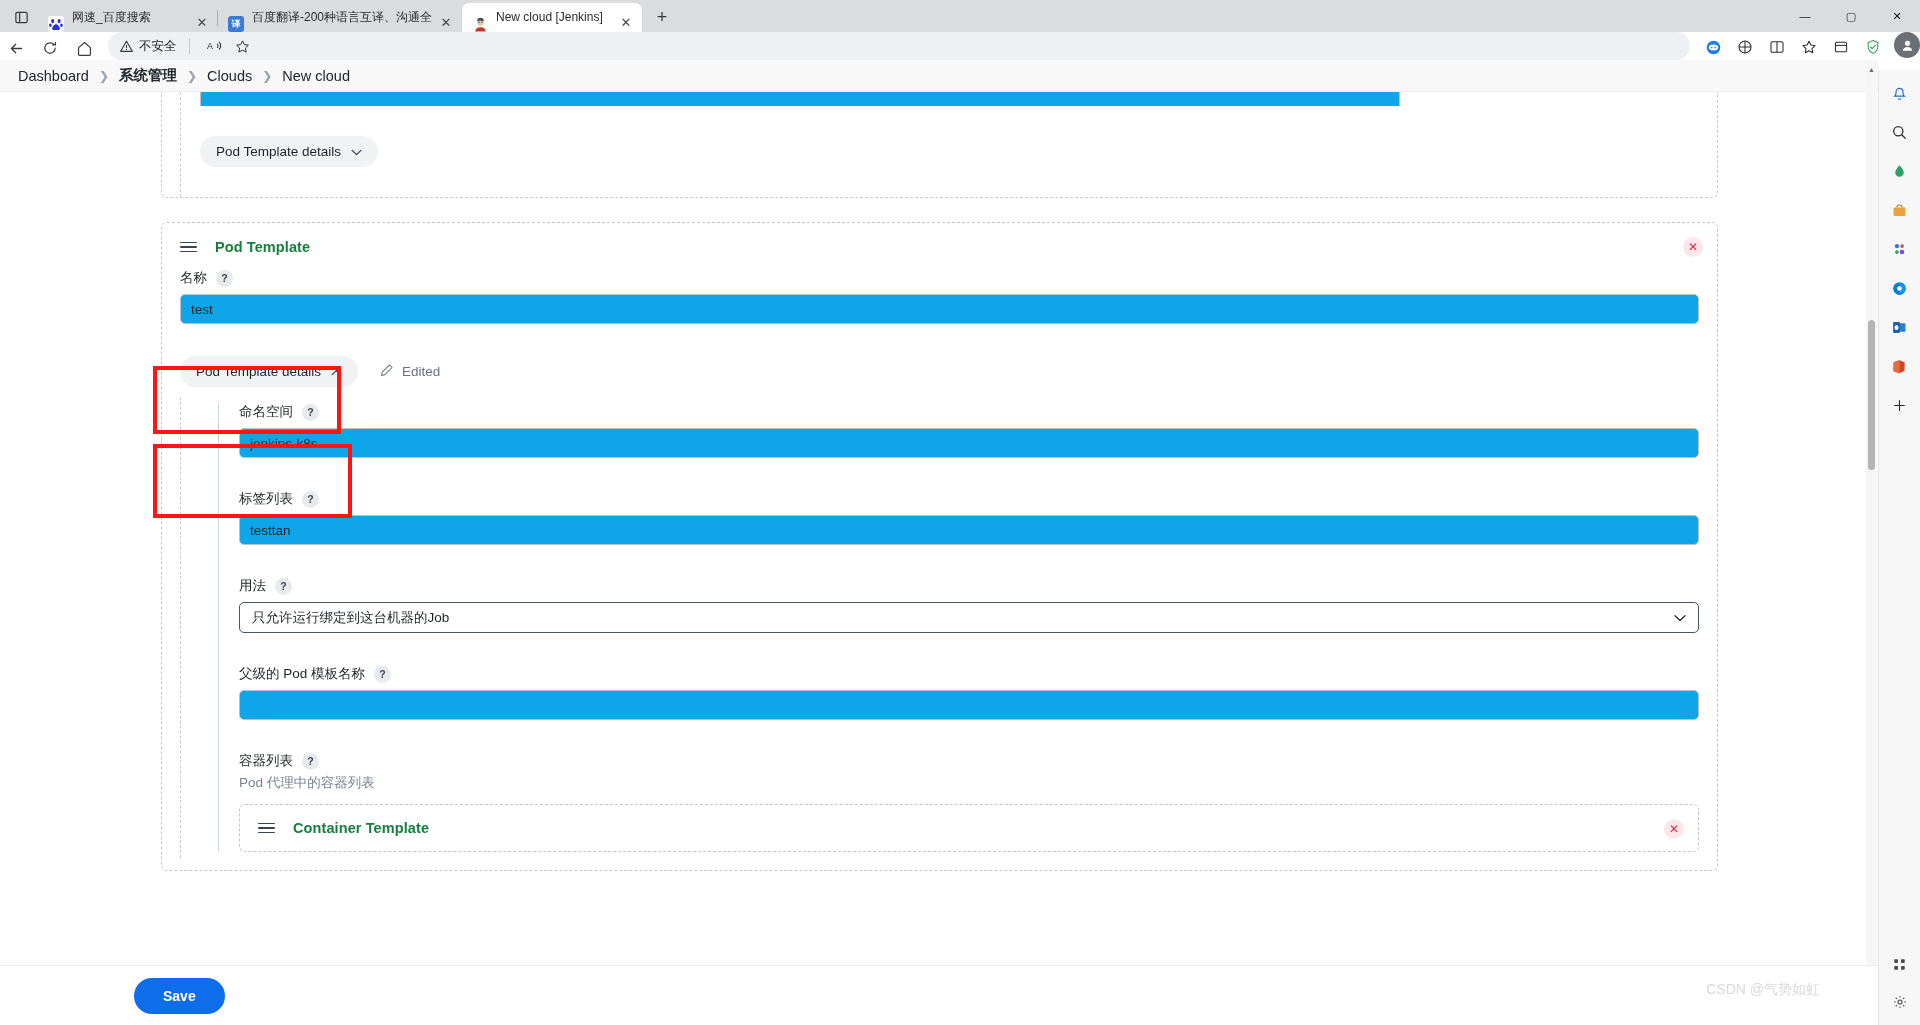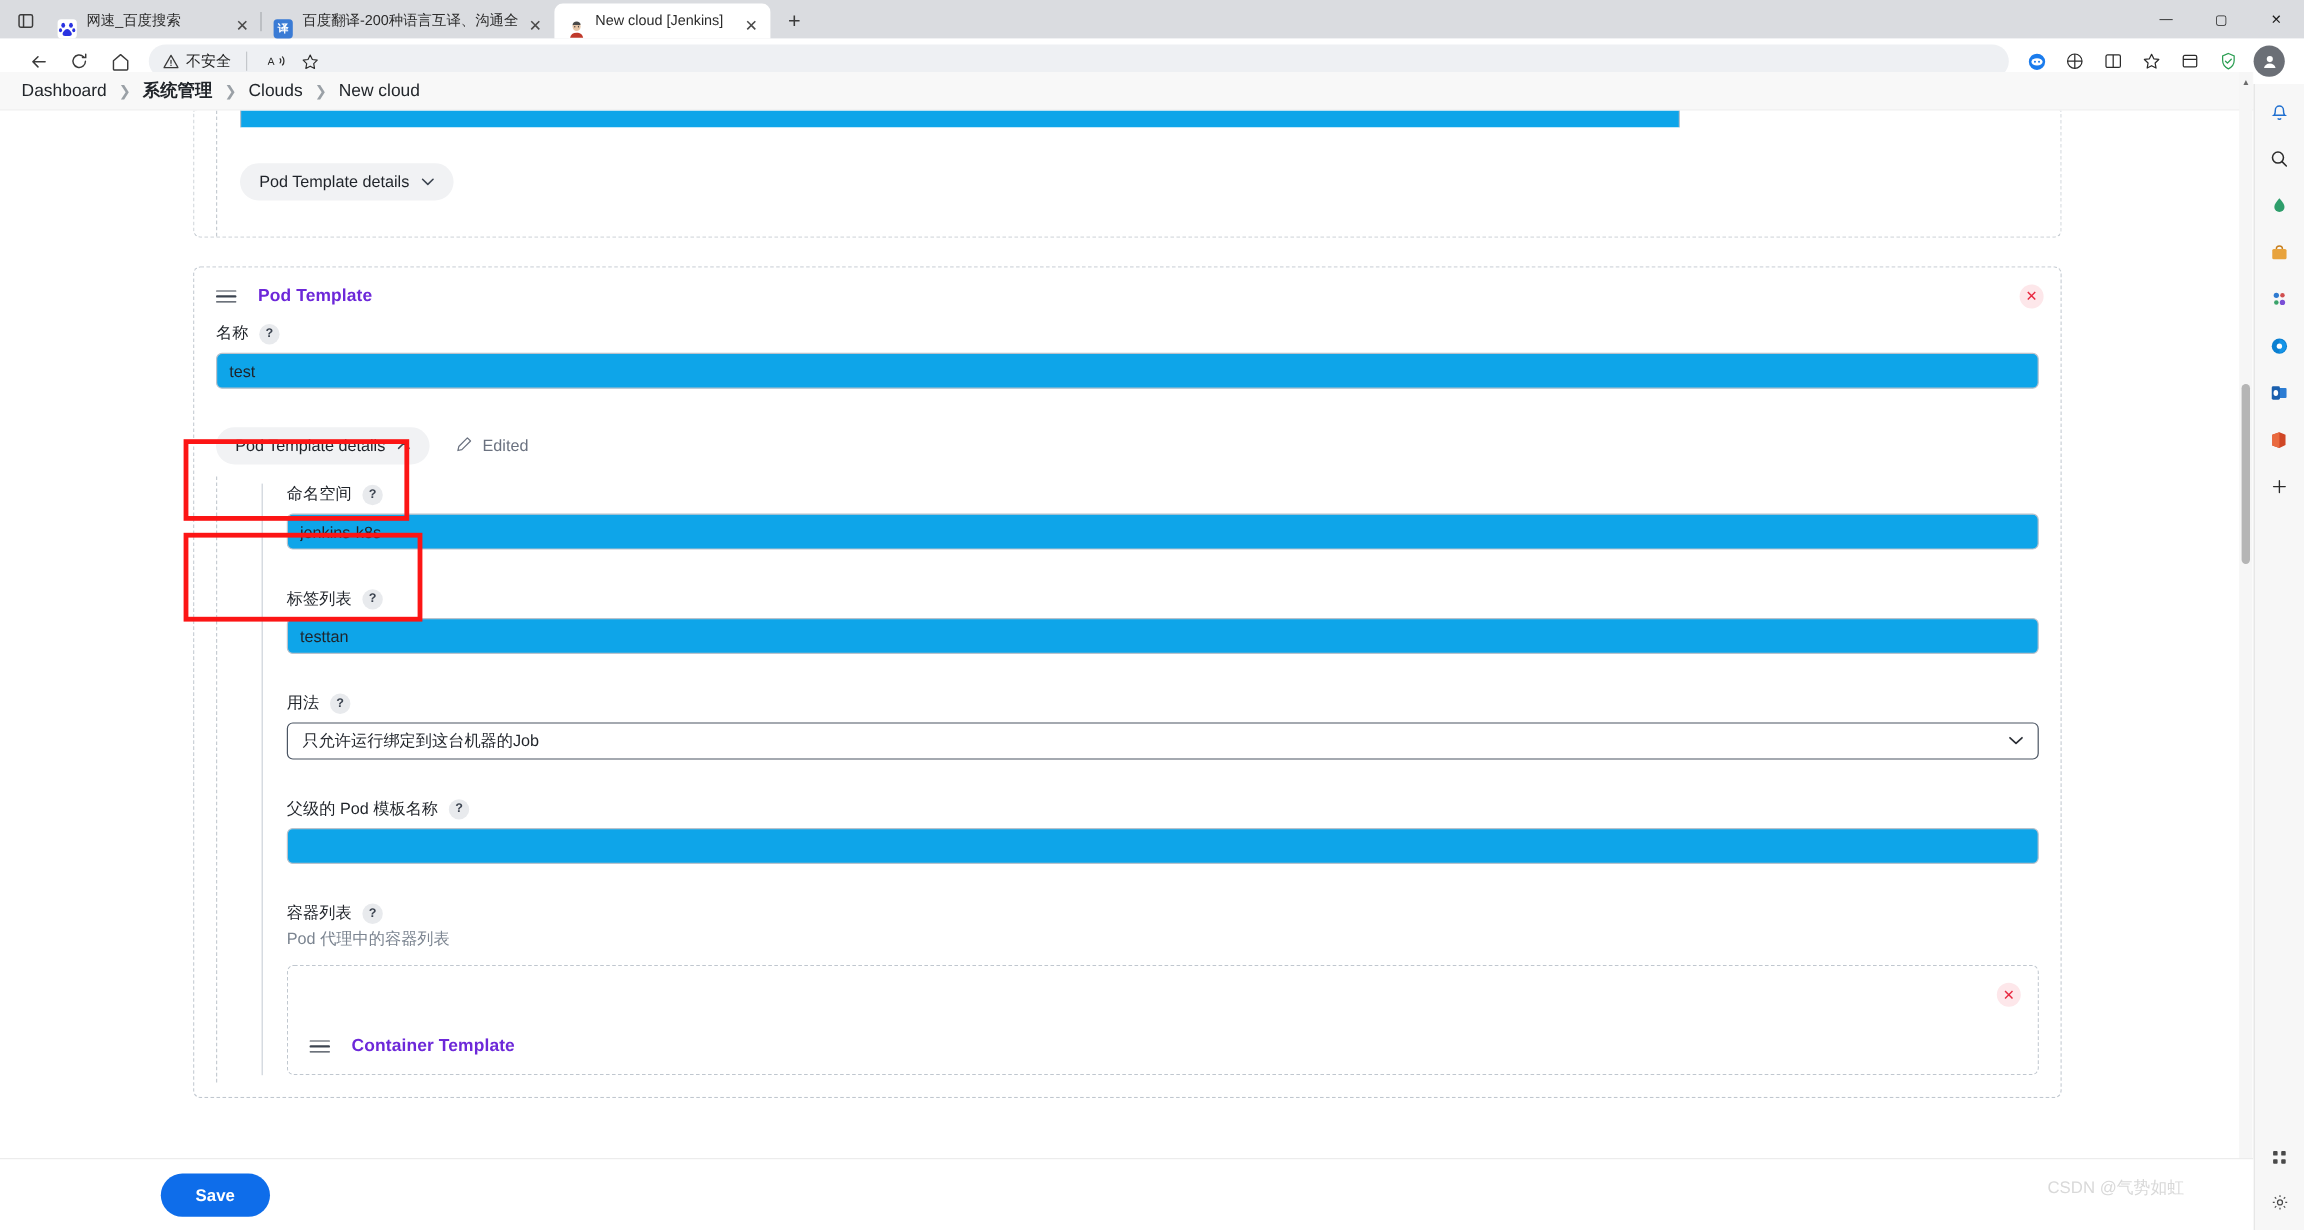--- a/index.html
+++ b/index.html
@@ -68,22 +68,22 @@
   .win-controls {
     position: absolute; right: 0; top: 0; height: 32px; display: flex; align-items:center;
   }
   .win-btn {
     width: 46px; height: 32px; display:flex; align-items:center; justify-content:center;
     font-size: 11px; color:#1a1a1a;
   }
 
   
   .toolbar {
-    height: 38px; background:#ffffff; display:flex; align-items:center;
-    padding: 0 16px; gap: 2px;
+    height: 38px; background:#ffffff; display:flex; 
+    padding: 0 0; gap: 2px;
   }
   .nav-btn {
     width: 32px; height: 32px; border-radius: 4px;
     display:flex; align-items:center; justify-content:center;
     color:#3b3b3b;
   }
   .omnibox {
     flex: 1 1 auto; height: 28px; margin: 0 6px;
     background:#eef0f3; border-radius: 14px;
     display:flex; align-items:center; padding: 0 8px 0 12px;
@@ -169,21 +169,21 @@
     padding: 16px 18px 18px 18px;
     position: relative;
     background:#fff;
   }
   .card-head {
     display:flex; align-items:center; gap:18px;
     margin-bottom: 14px;
   }
   .drag-handle { display:flex; flex-direction:column; gap:3px; width:17px; }
   .drag-handle i { display:block; height:1.6px; background:#3c4450; border-radius:1px; }
-  .card-title { font-size: 14.5px; font-weight: 700; color:#6d28d9; letter-spacing:0.1px; }
+  .card-title { font-size: 14.5px; font-weight: 700; color:#15803d; letter-spacing:0.1px; }
   .card-del {
     position:absolute; right: 14px; top: 14px;
     width: 20px; height: 20px; border-radius: 50%;
     background:#fde7ea; color:#e8273f;
     display:flex; align-items:center; justify-content:center;
     font-size: 12px; cursor:pointer;
   }
 
   .field-label {
     display:flex; align-items:center; gap:9px;
@@ -524,21 +524,21 @@
 
             <div class="field" style="margin-bottom:0;">
               <div class="field-label" style="margin-bottom:4px;">
                 <span>容器列表</span>
                 <span class="help-dot">?</span>
               </div>
               <div class="field-desc">Pod 代理中的容器列表</div>
 
               <div class="nested-card">
                 <div class="card-del">✕</div>
-                <div class="card-head" style="margin-bottom:0;margin-top:44px;">
+                <div class="card-head" style="margin-bottom:0;">
                   <span class="drag-handle">
                       <i></i>
                       <i></i>
                       <i></i>
                     </span>
                   <span class="card-title">Container Template</span>
                 </div>
               </div>
             </div>
 

